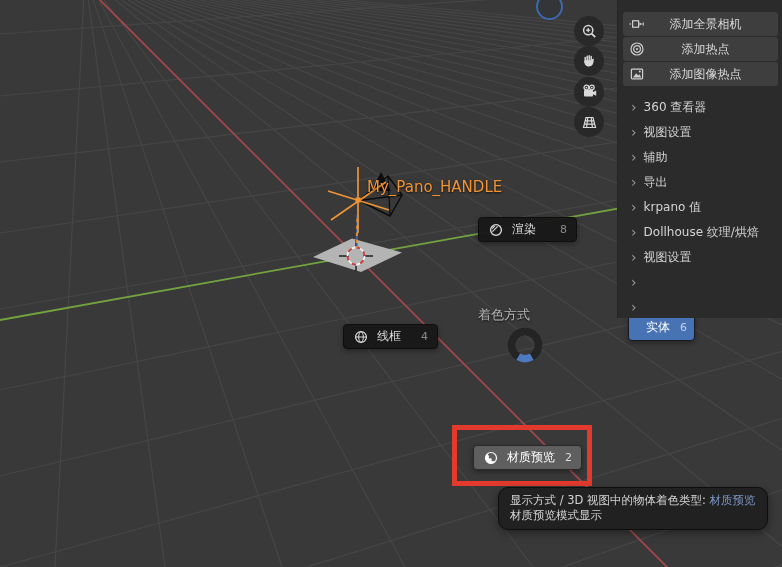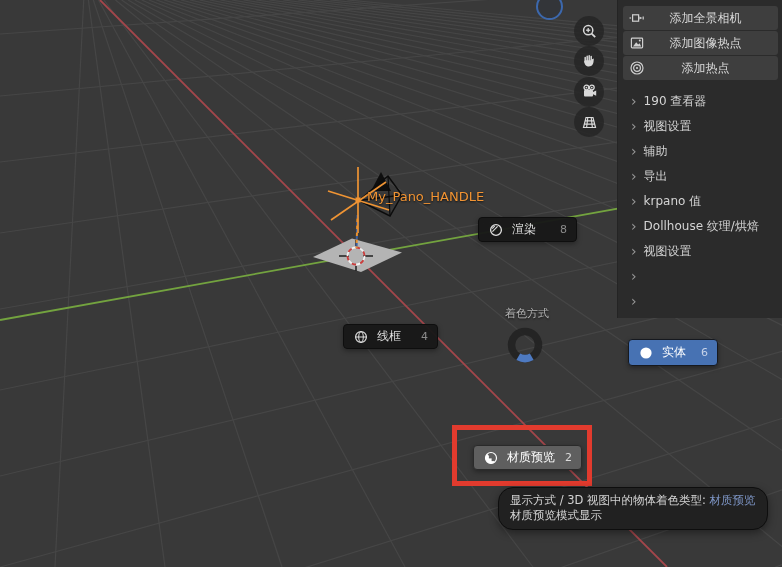--- a/index.html
+++ b/index.html
@@ -36,66 +36,66 @@
     color:#dedede;font-size:12px;
     box-shadow:0 2px 5px rgba(0,0,0,.35);
   }
   .pie-btn .lbl{margin-left:8px;white-space:nowrap;}
   .pie-btn .num{margin-left:auto;font-size:11px;color:#8b8b8b;padding-left:10px;}
   .pie-btn.selected{background:#4772b3;border-color:#16191f;color:#ffffff;}
   .pie-btn.selected .num{color:#c6d2e8;}
   .pie-btn.hovered{background:#5f5f5f;border-color:#2a2a2a;color:#ffffff;}
   .pie-btn.hovered .num{color:#dcdcdc;}
   .pie-center-label{
-    position:absolute;left:478px;top:306px;width:98px;text-align:center;
-    font-size:11px;color:#b6b6b6;text-shadow:0 1px 2px rgba(0,0,0,.8);
+    position:absolute;left:478px;top:306px;width:98px;text-align:left;
+    font-size:13px;color:#b6b6b6;text-shadow:0 1px 2px rgba(0,0,0,.8);
   }
 
   
   .annotation-rect{
     position:absolute;left:452px;top:425px;width:140px;height:61px;
     box-sizing:border-box;border:5px solid #e23b2e;
   }
 
   
   .tooltip{
     position:absolute;left:498px;top:487px;
-    background:#212121;border:1px solid #0e0e0e;border-radius:15px;
+    background:#212121;border:1px solid #0e0e0e;border-radius:10px;
     padding:5px 11px 6px 11px;white-space:nowrap;
     font-size:11.5px;line-height:15px;color:#d3d3d3;
     box-shadow:0 3px 8px rgba(0,0,0,.4);
   }
   .tooltip .hl{color:#7d95c5;}
 
   
   .sidebar{
     position:absolute;left:617px;top:0;width:165px;height:318px;
     background:#2b2b2b;border-left:1px solid #242424;box-sizing:border-box;
   }
   .sb-btn{
     position:relative;margin:0 4px 1px 5px;height:24px;
     background:#3e3e3e;border-radius:3px;
     display:flex;align-items:center;
   }
-  .sb-btn:first-child{margin-top:6px;}
+  .sb-btn:first-child{margin-top:12px;}
   .sb-btn .ic{position:absolute;left:6px;width:16px;height:16px;display:flex;align-items:center;justify-content:center;}
   .sb-btn .lbl{
     width:100%;text-align:center;font-size:12px;color:#dadada;padding-left:10px;box-sizing:border-box;
   }
   .sb-sections{margin-top:9px;}
   .sb-row{
     height:25px;display:flex;align-items:center;padding-left:13px;
     font-size:12px;color:#d4d4d4;
   }
   .sb-row .chev{color:#9a9a9a;font-size:14px;line-height:1;margin-right:7px;transform:translateY(-1px);}
 
   
   .object-label{
-    position:absolute;left:367px;top:189px;
-    font-size:13px;color:#f29433;text-shadow:0 1px 2px rgba(0,0,0,.7);
+    position:absolute;left:367px;top:178px;
+    font-size:15px;color:#f29433;text-shadow:0 1px 2px rgba(0,0,0,.7);
     white-space:nowrap;
   }
 </style>
 </head>
 <body>
 
 <svg id="scene" width="782" height="567" viewBox="0 0 782 567">
   <g id="grid-lines">
       <line x1="0" y1="34" x2="782" y2="-21.3272" stroke="#464646" stroke-width="1.2"></line>
       <line x1="0" y1="96" x2="782" y2="22.023199999999996" stroke="#464646" stroke-width="1.2"></line>
@@ -229,21 +229,21 @@
 <div class="pie-btn" style="left:343px;top:324px;width:95px">
   <svg width="16" height="16" viewBox="0 0 16 16">
     <circle cx="8" cy="8" r="5.4" fill="none" stroke="#dedede" stroke-width="1.2"></circle>
     <ellipse cx="8" cy="8" rx="2.3" ry="5.4" fill="none" stroke="#dedede" stroke-width="1"></ellipse>
     <line x1="2.6" y1="8" x2="13.4" y2="8" stroke="#dedede" stroke-width="1"></line>
   </svg>
   <span class="lbl">线框</span>
   <span class="num">4</span>
 </div>
 
-<div class="pie-btn selected" style="left:628px;top:339px;width:90px;height:27px">
+<div class="pie-btn selected" style="left:628px;top:314px;width:67px;height:27px">
   <svg width="16" height="16" viewBox="0 0 16 16">
     <circle cx="8" cy="8" r="5.6" fill="#ffffff"></circle>
   </svg>
   <span class="lbl">实体</span>
   <span class="num">6</span>
 </div>
 
 <div class="pie-btn hovered" style="left:473px;top:445px;width:109px">
   <svg width="16" height="16" viewBox="0 0 16 16">
     <circle cx="8" cy="8" r="5.5" fill="none" stroke="#ffffff" stroke-width="1.2"></circle>
@@ -272,68 +272,68 @@
         <polygon points="10.4,6.4 13.4,8 10.4,9.6" fill="#cfcfcf"></polygon>
         <line x1="14.2" y1="6.6" x2="14.2" y2="9.4" stroke="#cfcfcf" stroke-width="1.2"></line>
       </svg>
     </span>
     <span class="lbl">添加全景相机</span>
   </div>
 
   <div class="sb-btn">
     <span class="ic">
       <svg width="16" height="16" viewBox="0 0 16 16">
+        <circle cx="8" cy="8" r="6" fill="none" stroke="#cfcfcf" stroke-width="1.2"></circle>
+        <circle cx="8" cy="8" r="3.4" fill="none" stroke="#cfcfcf" stroke-width="1.2"></circle>
+        <circle cx="8" cy="8" r="1.1" fill="#cfcfcf"></circle>
+      </svg>
+    </span>
+    <span class="lbl">添加热点</span>
+  </div>
+
+  <div class="sb-btn">
+    <span class="ic">
+      <svg width="16" height="16" viewBox="0 0 16 16">
         <rect x="2.4" y="3.2" width="11.2" height="9.6" rx="0.8" fill="none" stroke="#cfcfcf" stroke-width="1.2"></rect>
         <polygon points="4,11.4 7.2,7.2 9.2,9.6 10.6,8.2 12.2,11.4" fill="#cfcfcf"></polygon>
         <circle cx="10.8" cy="5.6" r="1" fill="#cfcfcf"></circle>
       </svg>
     </span>
     <span class="lbl">添加图像热点</span>
   </div>
 
-  <div class="sb-btn">
-    <span class="ic">
-      <svg width="16" height="16" viewBox="0 0 16 16">
-        <circle cx="8" cy="8" r="6" fill="none" stroke="#cfcfcf" stroke-width="1.2"></circle>
-        <circle cx="8" cy="8" r="3.4" fill="none" stroke="#cfcfcf" stroke-width="1.2"></circle>
-        <circle cx="8" cy="8" r="1.1" fill="#cfcfcf"></circle>
-      </svg>
-    </span>
-    <span class="lbl">添加热点</span>
+  <div class="sb-sections">
+    <div class="sb-row">
+        <span class="chev">›</span>
+        <span>360 查看器</span>
+      </div>
+    <div class="sb-row">
+        <span class="chev">›</span>
+        <span>视图设置</span>
+      </div>
+    <div class="sb-row">
+        <span class="chev">›</span>
+        <span>辅助</span>
+      </div>
+    <div class="sb-row">
+        <span class="chev">›</span>
+        <span>导出</span>
+      </div>
+    <div class="sb-row">
+        <span class="chev">›</span>
+        <span>krpano 值</span>
+      </div>
+    <div class="sb-row">
+        <span class="chev">›</span>
+        <span>Dollhouse 纹理/烘焙</span>
+      </div>
+    <div class="sb-row">
+        <span class="chev">›</span>
+        <span>视图设置</span>
+      </div>
+    <div class="sb-row">
+        <span class="chev">›</span>
+      </div>
+    <div class="sb-row">
+        <span class="chev">›</span>
+      </div>
   </div>
-
-  <div class="sb-sections">
-    <div class="sb-row">
-        <span class="chev">›</span>
-        <span>190 查看器</span>
-      </div>
-    <div class="sb-row">
-        <span class="chev">›</span>
-        <span>视图设置</span>
-      </div>
-    <div class="sb-row">
-        <span class="chev">›</span>
-        <span>辅助</span>
-      </div>
-    <div class="sb-row">
-        <span class="chev">›</span>
-        <span>导出</span>
-      </div>
-    <div class="sb-row">
-        <span class="chev">›</span>
-        <span>krpano 值</span>
-      </div>
-    <div class="sb-row">
-        <span class="chev">›</span>
-        <span>Dollhouse 纹理/烘焙</span>
-      </div>
-    <div class="sb-row">
-        <span class="chev">›</span>
-        <span>视图设置</span>
-      </div>
-    <div class="sb-row">
-        <span class="chev">›</span>
-      </div>
-    <div class="sb-row">
-        <span class="chev">›</span>
-      </div>
-  </div>
 </div>
 
 </body></html>

